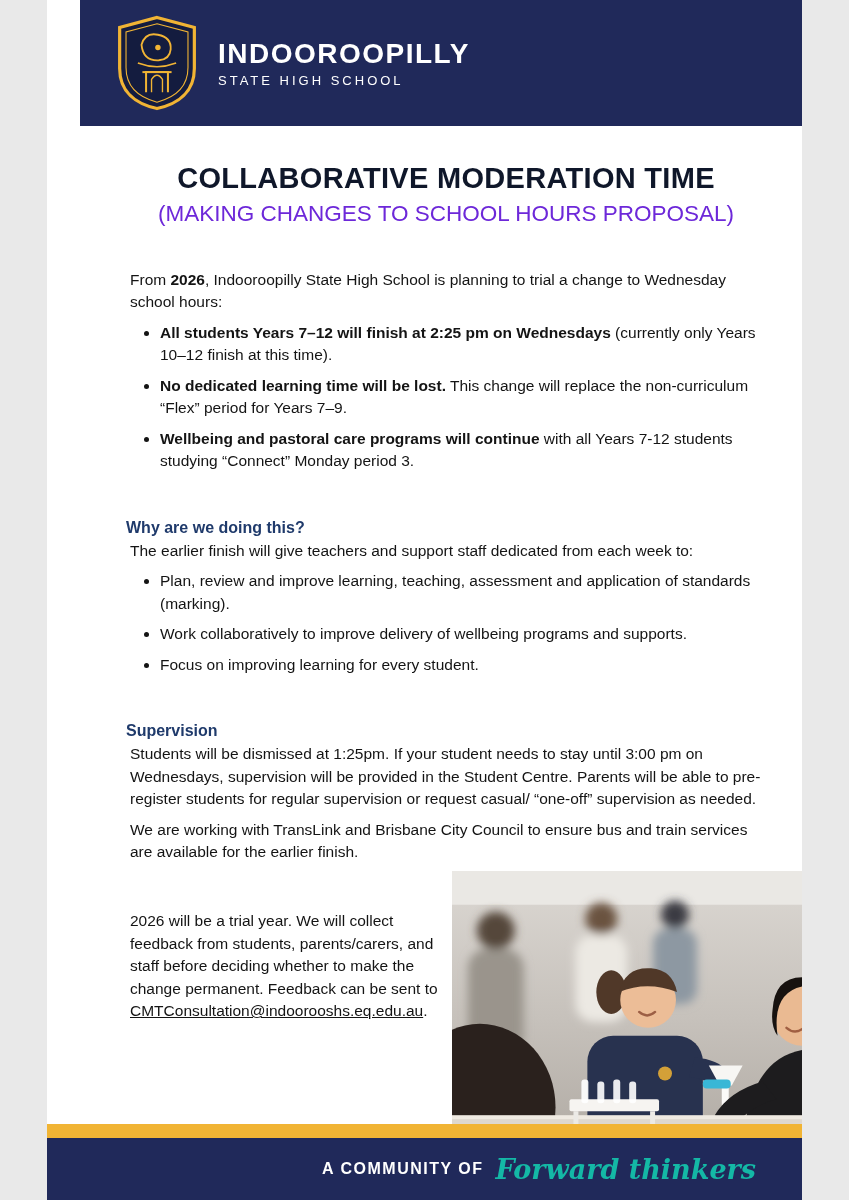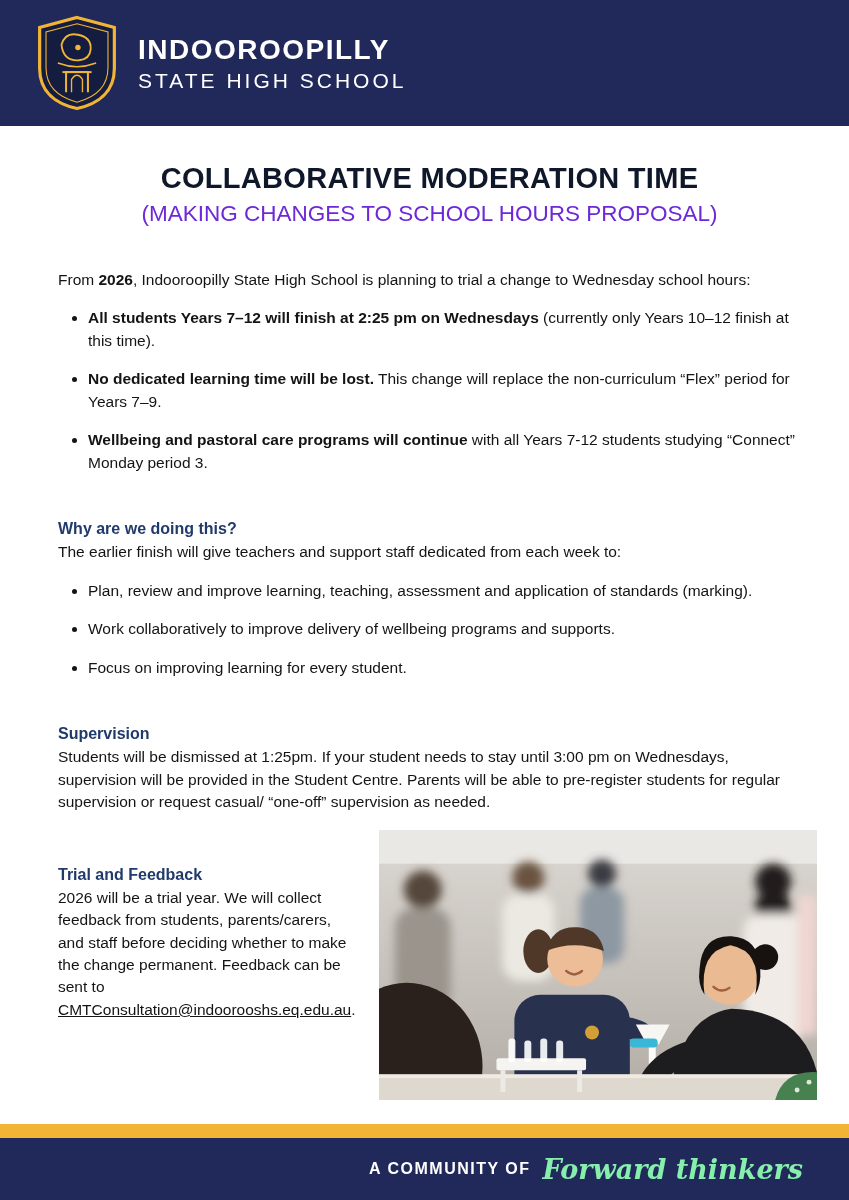--- a/index.html
+++ b/index.html
@@ -1,53 +1,54 @@
 <!DOCTYPE html>
 <html><head>
 <meta charset="utf-8">
 <style>
   * { box-sizing: border-box; }
   body { margin: 0; background: #e9e9e9; font-family: "Liberation Sans", sans-serif; }
   .page {
     position: relative;
-    width: 849px; height: 1200px;
+    width: 755px; height: 1200px;
     margin: 0 auto;
     background: #ffffff;
     overflow: hidden;
+    padding-left: 33px;
   }
   
   .header {
     background: #20295A;
     height: 126px;
     display: flex;
     align-items: center;
     padding-left: 36px;
     gap: 20px;
   }
   .crest { width: 82px; height: 98px; flex: none; }
   .crest svg { display: block; width: 100%; height: 100%; }
   .school-name .l1 { color:#fff; font-size: 28px; font-weight: 700; letter-spacing: 1.5px; }
-  .school-name .l2 { color:#fff; font-size: 21px; font-weight: 400; letter-spacing: 3px; margin-top: 3px; }
+  .school-name .l2 { color:#fff; font-size: 13px; font-weight: 400; letter-spacing: 3px; margin-top: 3px; }
   
   .main { padding: 36px 32px 0 42px; height: 998px; overflow: hidden; }
   .title {
     margin: 0; text-align: center;
     color: #0f172a; font-size: 29px; font-weight: 800; letter-spacing: 0.3px;
   }
   .subtitle {
     margin: 6px 0 0; text-align: center;
     color: #6d28d9; font-size: 22.5px; font-weight: 400;
   }
-  p, li { font-size: 15.5px; line-height: 1.45; color: #141414; margin: 16px; }
+  p, li { font-size: 15.5px; line-height: 1.45; color: #141414; margin: 8px; }
   strong { font-weight: 700; }
   .intro { margin-top: 42px; }
   ul.bullets { margin: 3px 0 0; padding-left: 30px; }
   ul.bullets li { margin-bottom: 3px; }
   .section-heading {
-    margin: 46px 16px 0;
+    margin: 46px 4px 0;
     font-size: 16px; font-weight: 700; color: #1f3a6b;
   }
   .body-text { margin-top: 3px; }
   
   .trial-row { display: flex; margin-top: 6px; }
   .trial-col { width: 330px; flex: none; padding-top: 36px; }
   .trial-col .section-heading { margin-top: 0; }
   .email-link { color: #141414; text-decoration: underline; cursor: pointer; }
   .photo {
     width: 438px; height: 270px; flex: none; margin-left: auto;
@@ -57,21 +58,21 @@
   
   .footer-area { position: absolute; left: 0; right: 0; bottom: 0; }
   .gold-strip { height: 14px; background: #F1B434; }
   .footer {
     background: #20295A; height: 62px;
     display: flex; align-items: center; justify-content: flex-end;
     gap: 12px; padding-right: 46px;
   }
   .community { color: #ffffff; font-weight: 700; font-size: 16px; letter-spacing: 1.5px; }
   .tagline {
-    color: #86efac;
+    color: #14b8a6;
     font-family: "DejaVu Serif", serif;
     font-style: italic; font-weight: 600;
     font-size: 27px;
   }
 </style>
 </head>
 <body>
 
 <div class="page">
 
@@ -111,24 +112,24 @@
     <p class="body-text">The earlier finish will give teachers and support staff dedicated from each week to:</p>
     <ul class="bullets">
       <li>Plan, review and improve learning, teaching, assessment and application of standards (marking).</li>
       <li>Work collaboratively to improve delivery of wellbeing programs and supports.</li>
       <li>Focus on improving learning for every student.</li>
     </ul>
 
     <h3 class="section-heading">Supervision</h3>
     <p class="body-text">Students will be dismissed at 1:25pm. If your student needs to stay until 3:00 pm on Wednesdays, supervision will be provided in the Student Centre. Parents will be able to pre-register students for regular supervision or request casual/ “one-off” supervision as needed.</p>
 
+    <p class="body-text">We are working with TransLink and Brisbane City Council to ensure bus and train services are available for the earlier finish.</p>
 
     <div class="trial-row">
       <div class="trial-col">
-        <h3 class="section-heading">Trial and Feedback</h3>
         <p class="body-text"><span>2026 will be a trial year. We will collect feedback from students, parents/carers, and staff before deciding whether to make the change permanent. Feedback can be sent to </span><a class="email-link">CMTConsultation@indoorooshs.eq.edu.au</a><span>.</span></p>
       </div>
 
       <div class="photo" aria-label="Two students and a teacher smiling together during a classroom science activity">
         <svg viewBox="0 0 440 272" preserveAspectRatio="none" xmlns="http://www.w3.org/2000/svg">
           <defs>
             <linearGradient id="pbg" x1="0" y1="0" x2="0" y2="1">
               <stop offset="0" stop-color="#dcd8d3"></stop>
               <stop offset="0.55" stop-color="#c6c1bb"></stop>
               <stop offset="1" stop-color="#b2aca5"></stop>

